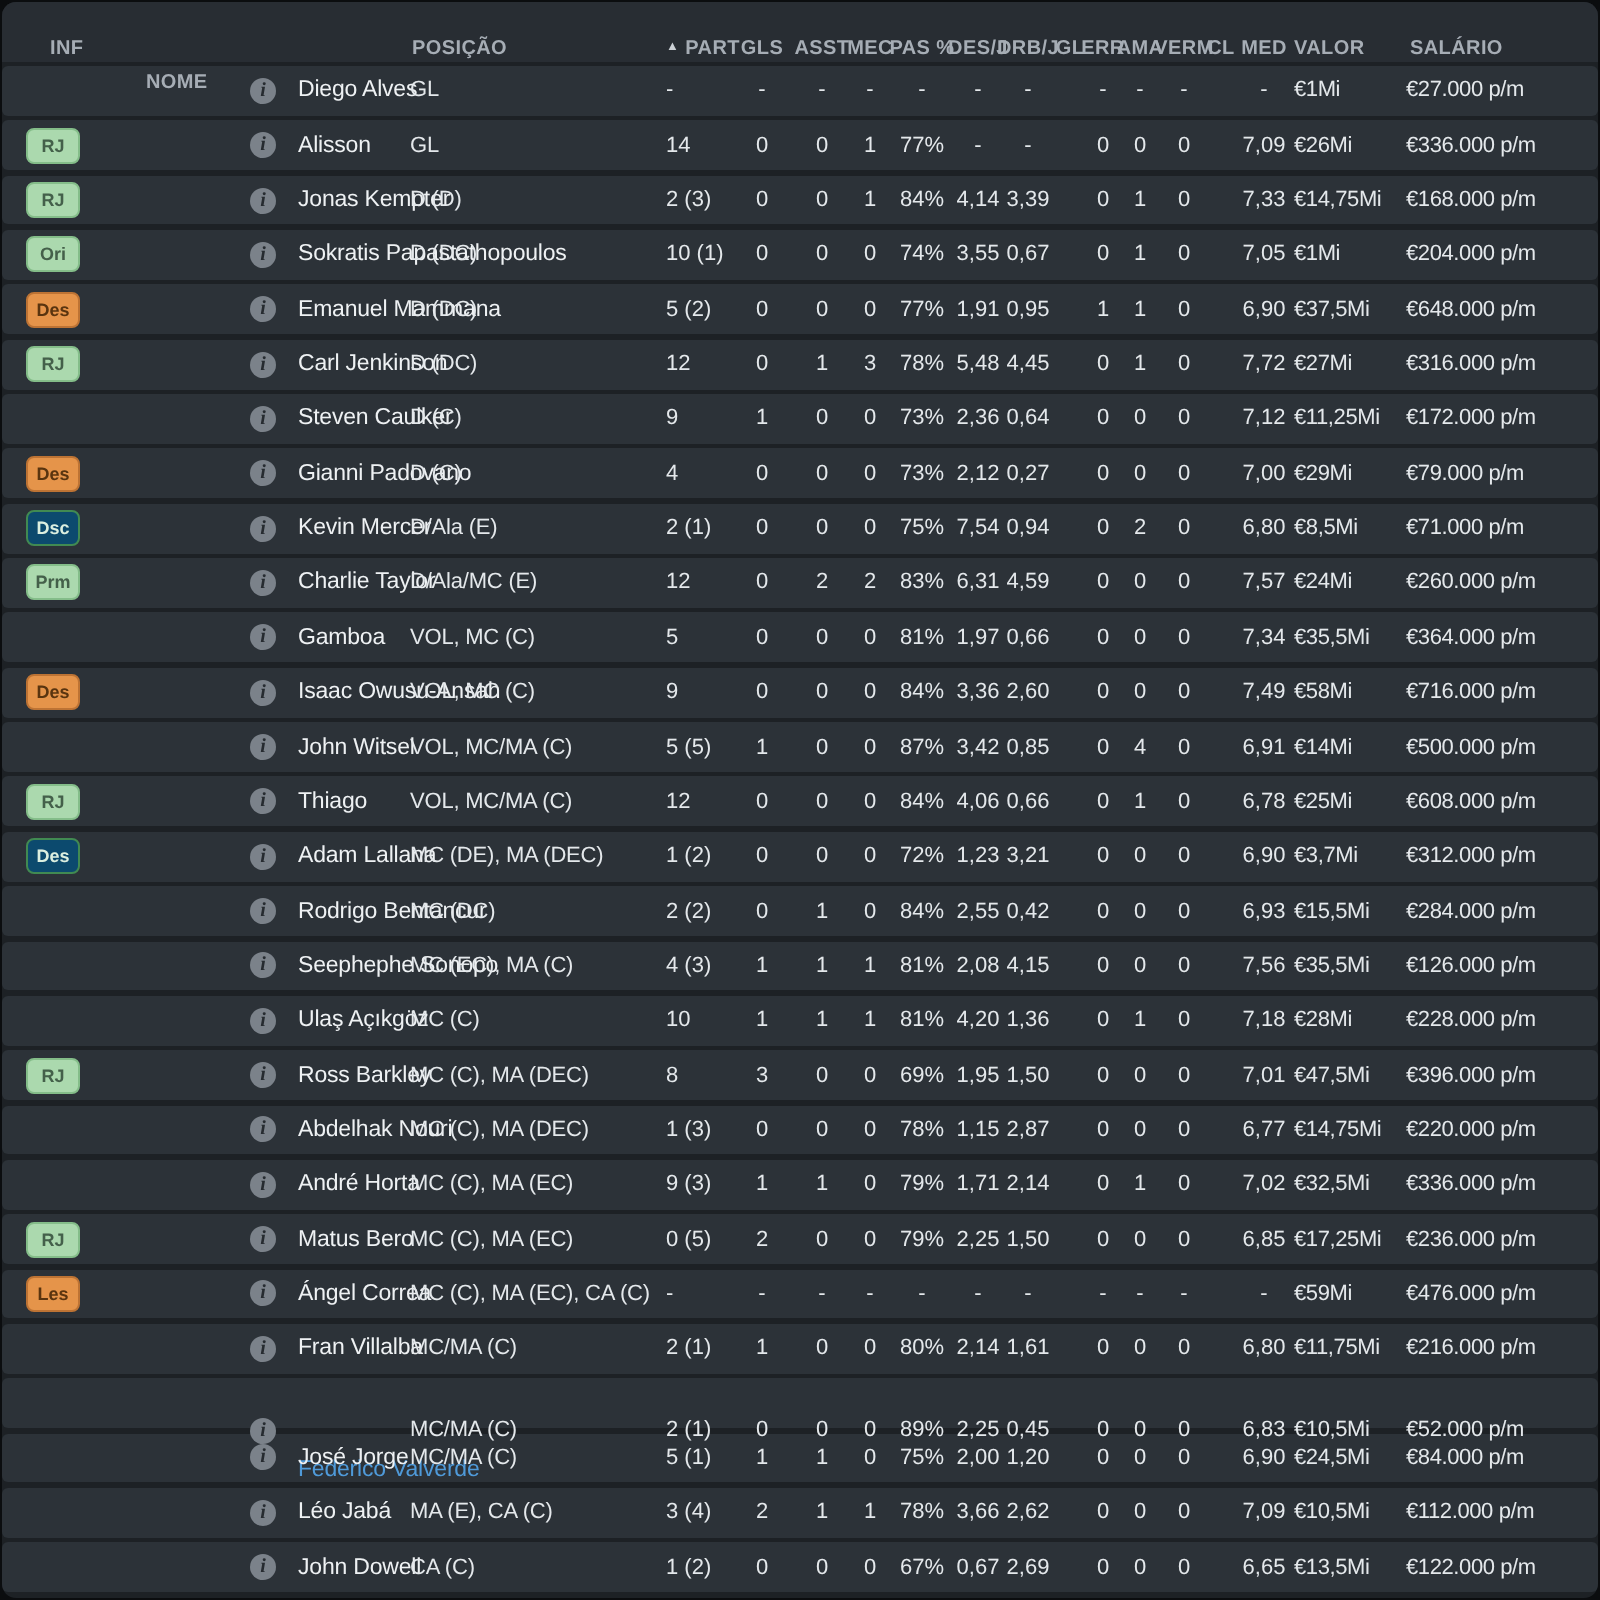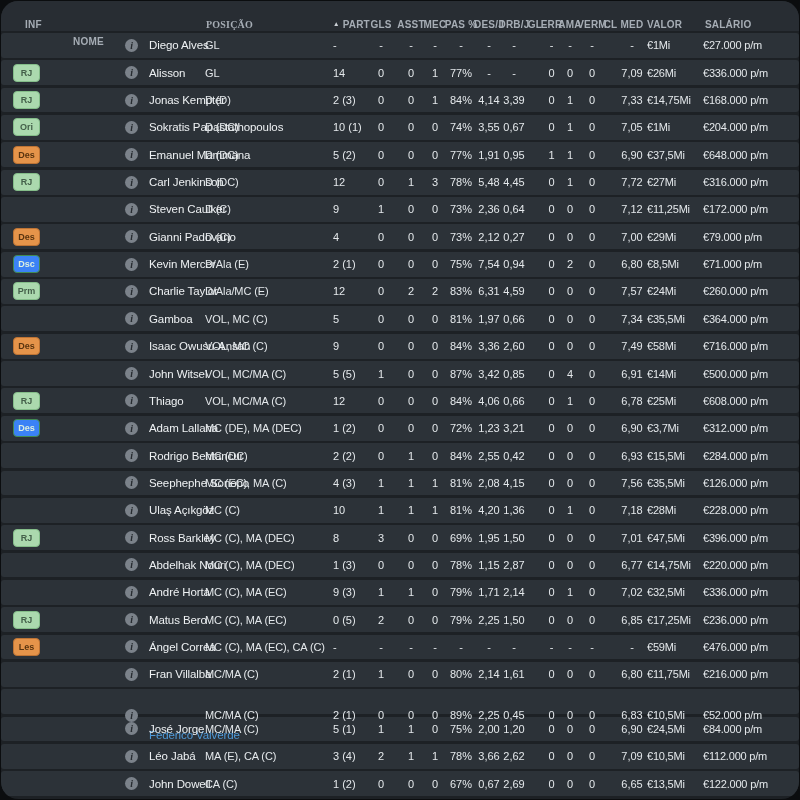--- a/index.html
+++ b/index.html
@@ -3,21 +3,21 @@
 <meta charset="utf-8">
 <style>
   html,body{margin:0;padding:0;background:#0b0d0f;}
   *{box-sizing:border-box;}
   .stage{
     width:800px;height:800px;position:relative;overflow:hidden;
     font-family:"Liberation Sans","DejaVu Sans",sans-serif;
     background:#0b0d0f;
   }
   .frame{
-    position:absolute;inset:1px;border-radius:17px;overflow:hidden;
+    position:absolute;inset:1px;border-radius:7px;overflow:hidden;
     background:#1d2125;
   }
   .grid{
     display:grid;
     grid-template-columns:64px 140px 128px 32px 32px 28px 20px 32px 24px 26px 16px 17px 20px 24px 13px 30px 56px 86px;
     padding-right:6px;
     align-items:center;
   }
   .thead{
     height:30px;background:#282d33;color:#a6adb5;
@@ -29,34 +29,34 @@
   .row{
     height:24.8px;margin-bottom:2.55px;background:#2c3238;border-radius:3px;
     color:#e4e8eb;font-size:11px;
   }
   .cell{display:flex;align-items:center;white-space:nowrap;min-width:0;}
   .al{justify-content:flex-start;}
   .ac{justify-content:center;}
   .ar{justify-content:flex-start;}
   .h-inf{padding-left:24px;}
   .h-nome{padding-left:8px;margin-top:35px;}
-  .h-pos{padding-left:1px;font-family:Liberation Serif, serif;}
+  .h-pos{padding-left:1px;}
   .h-sal{padding-left:2px;}
   .c-pos{font-size:11px;letter-spacing:-.1px;overflow:visible;}
   .c-name{font-size:11.5px;letter-spacing:-.1px;}
   .pname{color:#eef1f3;}
   .pname.sel{color:#4f9ad9;margin-top:40px;}
   .sort-arrow{font-size:6.5px;color:#ccd1d6;margin-right:3px;line-height:1;}
   .badge{
     margin-left:12px;width:27px;height:18px;border-radius:4px;
     display:flex;align-items:center;justify-content:center;
     font-size:9px;font-weight:bold;letter-spacing:0;
   }
   .b-light{background:#abd9ae;border:1px solid #84bd89;color:#44604a;}
-  .b-green{background:#3b82f6;border:1px solid #418a52;color:#dcefe0;}
+  .b-green{background:#0c4a6e;border:1px solid #418a52;color:#dcefe0;}
   .b-orange{background:#e5944a;border:1px solid #bd7334;color:#59340f;}
   .info{
     width:13px;height:13px;border-radius:50%;
     background:#7b828a;color:#262b30;
     margin-left:60px;margin-right:11px;flex:none;
     display:flex;align-items:center;justify-content:center;
     font:italic bold 10px "Liberation Serif",serif;
   }
   .money{letter-spacing:-.2px;}
 </style>

